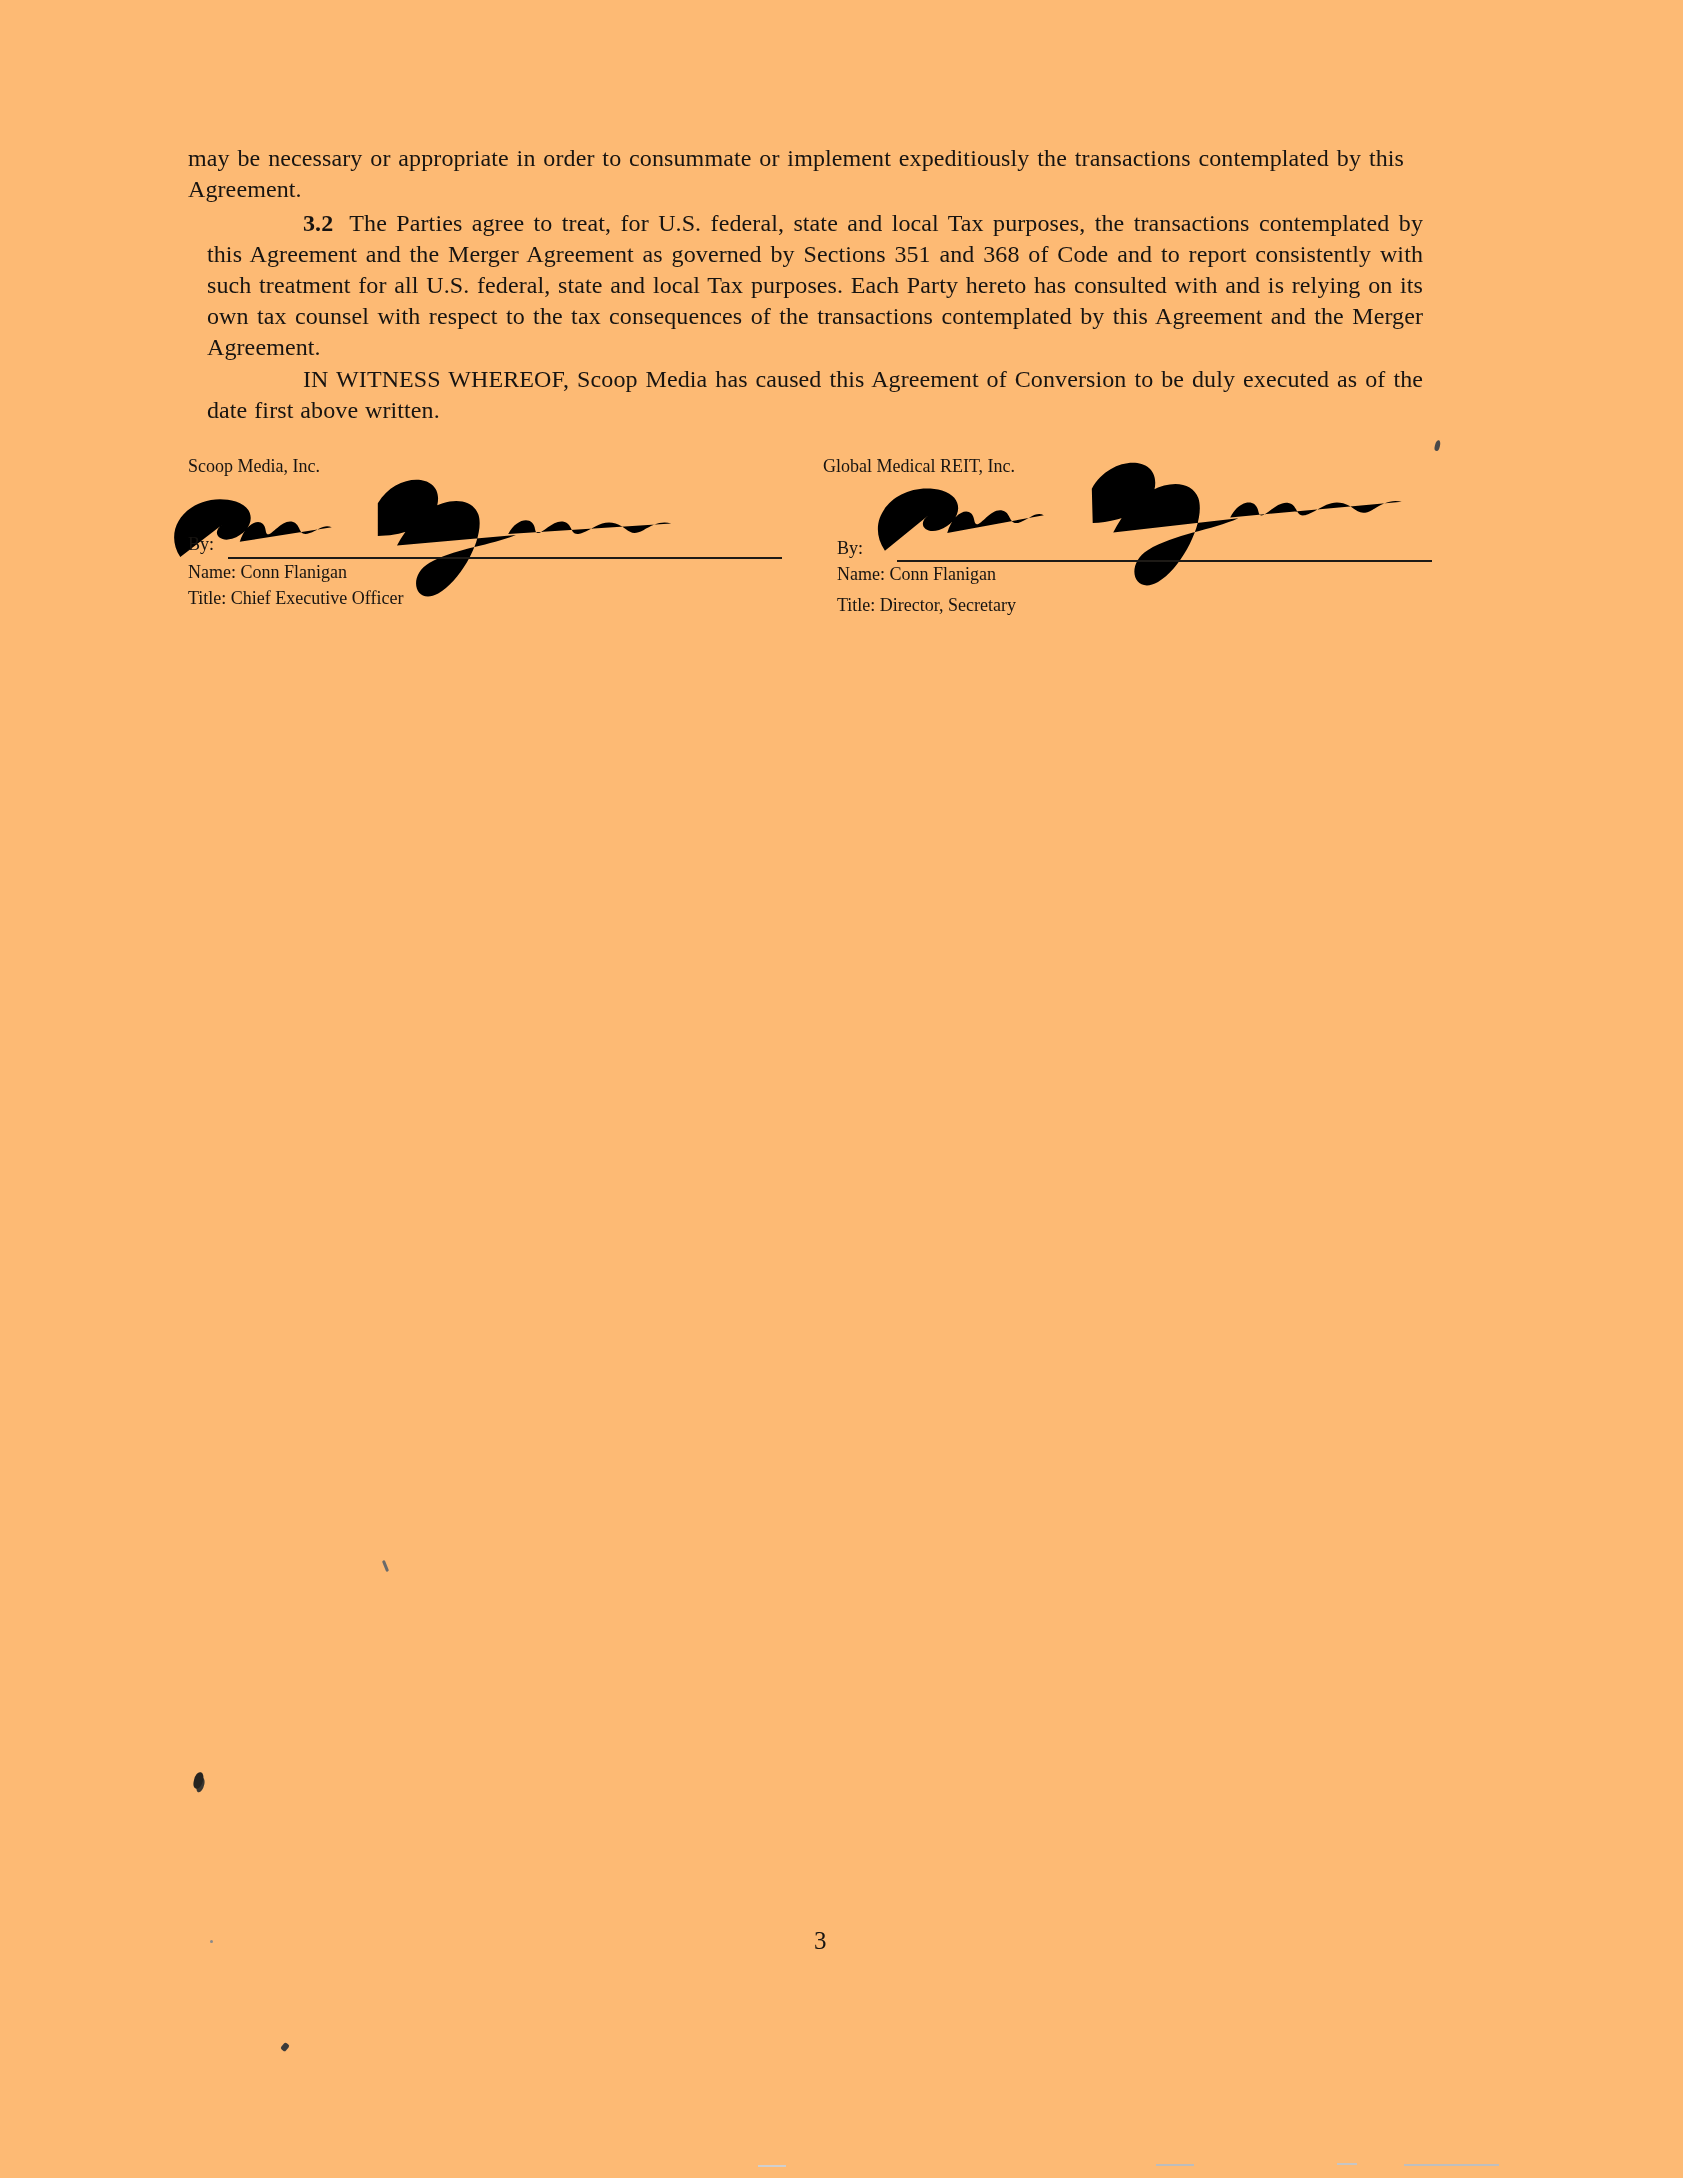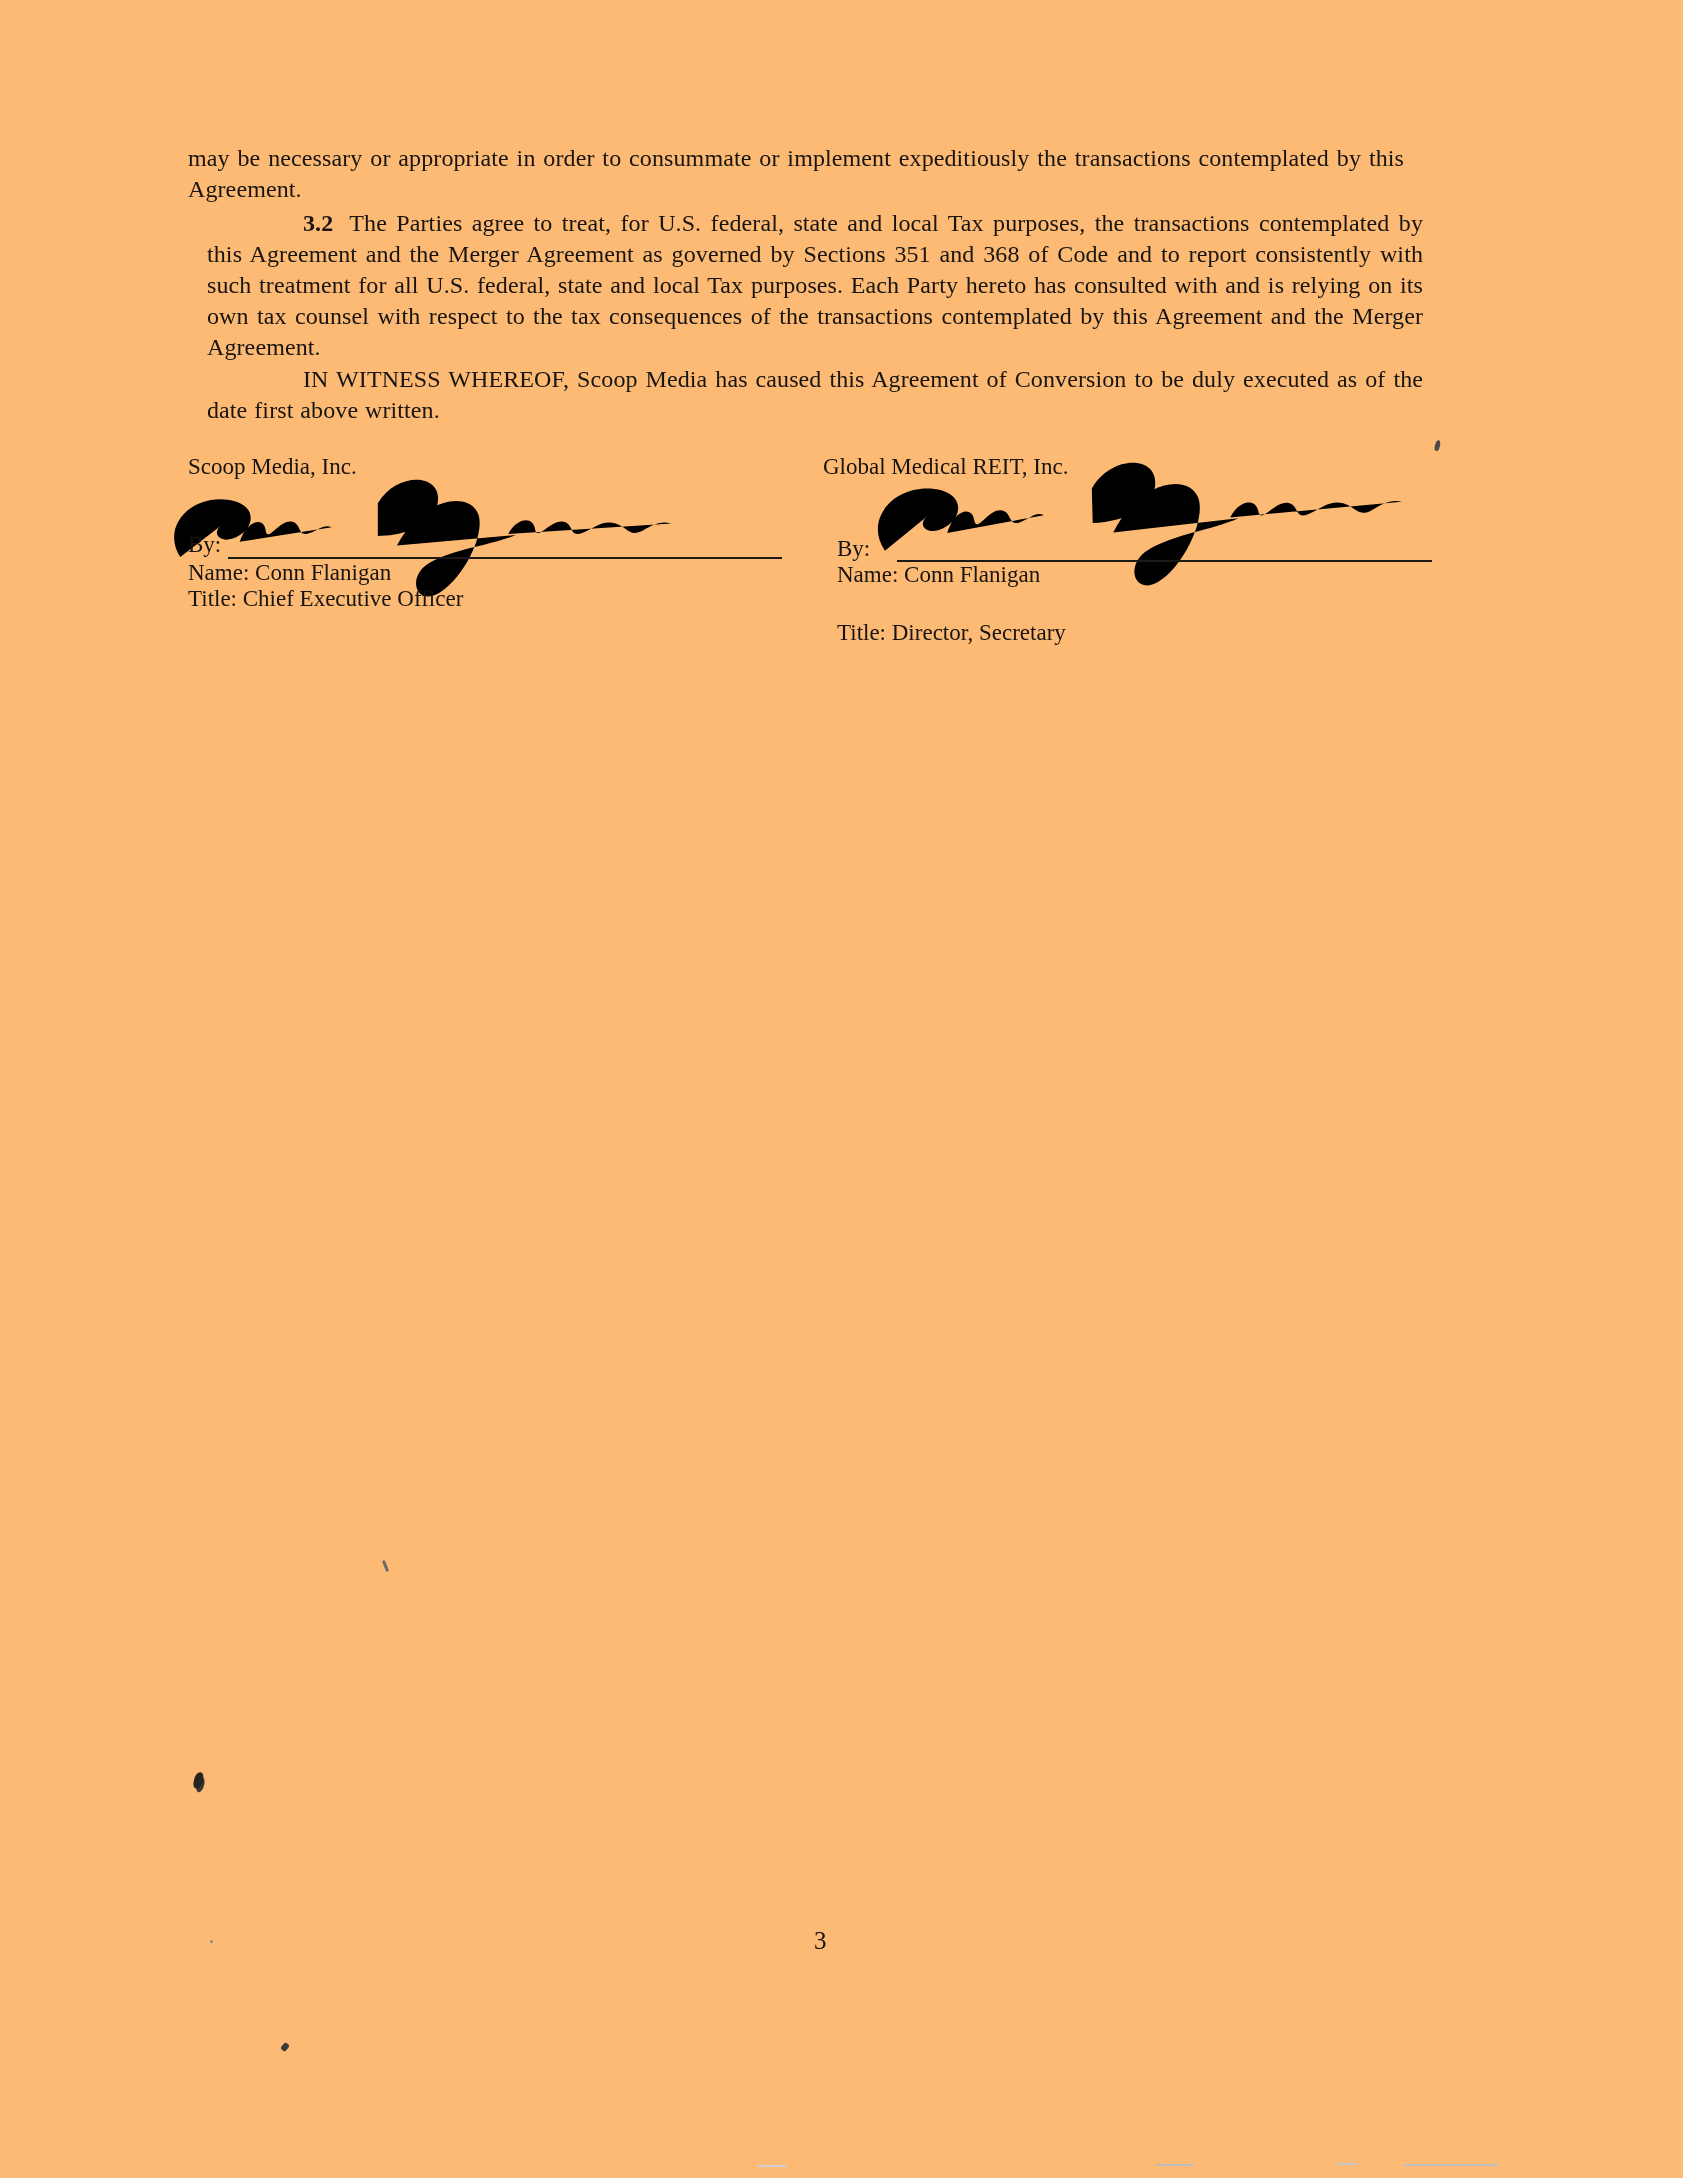--- a/index.html
+++ b/index.html
@@ -18,21 +18,21 @@
   .para {
     position: absolute;
     left: 188px; width: 1216px;
     font-size: 24px; line-height: 31px;
     text-align: justify;
     letter-spacing: 0.1px;
     word-spacing: 0.8px;
   }
   .indent { text-indent: 96px; margin-left: 19px; }
   .num { font-weight: bold; margin-right: 16px; }
-  .txtline { position: absolute; font-size: 23px; line-height: 27px; white-space: nowrap; }
+  .txtline { position: absolute; font-size: 18px; line-height: 27px; white-space: nowrap; }
   .sig-line { position: absolute; height: 0; border-top: 2px solid #1d1a16; }
   .sig-svg { position: absolute; pointer-events: none; overflow: visible; }
   .pagenum { position: absolute; left: 814px; top: 1927px; font-size: 25px; }
   .artifact { position: absolute; }
   .a-comma   { left: 1435px; top: 440px; width: 5px;  height: 11px; background: #4a4a4a; border-radius: 60% 60% 50% 50%; transform: rotate(14deg); }
   .a-tick    { left: 384px;  top: 1560px; width: 3px;  height: 12px; background: #6a6a6a; transform: rotate(-22deg); border-radius: 2px; }
   .a-blob    { left: 194px;  top: 1772px; width: 9px;  height: 17px; background: #262420; border-radius: 55% 45% 60% 40%; transform: rotate(12deg); box-shadow: 3px 4px 0 -1px #3a3731; }
   .a-spec    { left: 282px;  top: 2043px; width: 6px;  height: 8px;  background: #3b3b3b; transform: rotate(40deg); border-radius: 2px; }
   .a-dot     { left: 210px;  top: 1940px; width: 3px;  height: 3px;  background: #8a8a8a; border-radius: 50%; }
   .a-dash1   { left: 1156px; top: 2164px; width: 38px; height: 2px;  background: #bdbdbd; }
@@ -72,21 +72,21 @@
 
   <div class="txtline" style="left:823px; top:453px;">Global Medical REIT, Inc.</div>
 
   <svg class="sig-svg" style="left:853px; top:447px; transform:rotate(-1.5deg);" width="569" height="172" viewBox="0 0 560 170">
     <use href="#sig"></use>
   </svg>
 
   <div class="txtline" style="left:837px; top:535px;">By:</div>
   <div class="sig-line" style="left:897px; top:560px; width:535px;"></div>
   <div class="txtline" style="left:837px; top:561px;">Name: Conn Flanigan</div>
-  <div class="txtline" style="left:837px; top:619px;text-align:right;">Title: Director, Secretary</div>
+  <div class="txtline" style="left:837px; top:592px;text-align:right;">Title: Director, Secretary</div>
 
   <div class="pagenum">3</div>
 
   <div class="artifact a-comma"></div>
   <div class="artifact a-tick"></div>
   <div class="artifact a-blob"></div>
   <div class="artifact a-spec"></div>
   <div class="artifact a-dot"></div>
   <div class="artifact a-dash1"></div>
   <div class="artifact a-dash2"></div>

